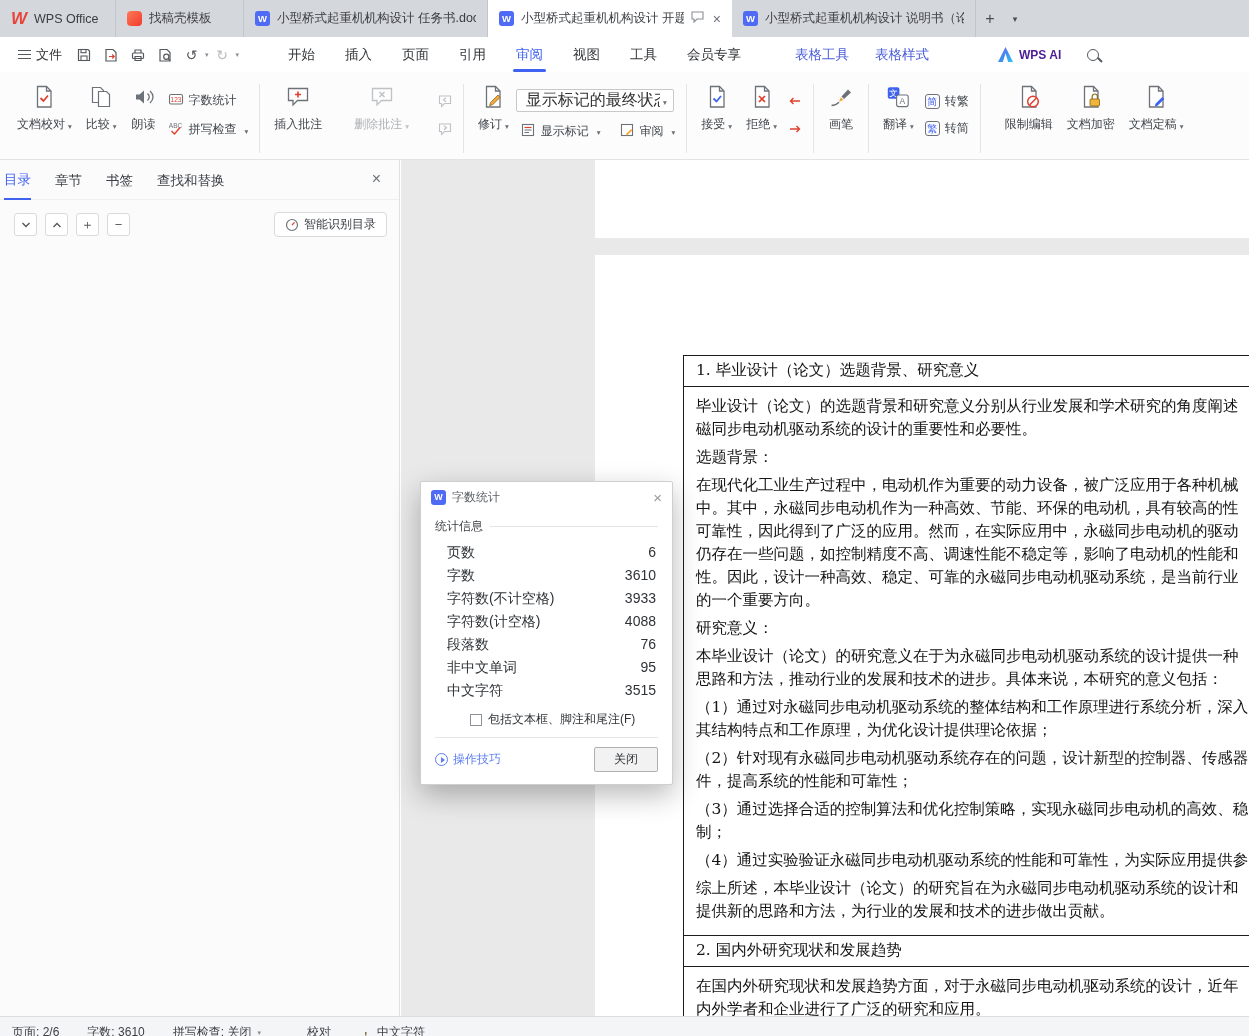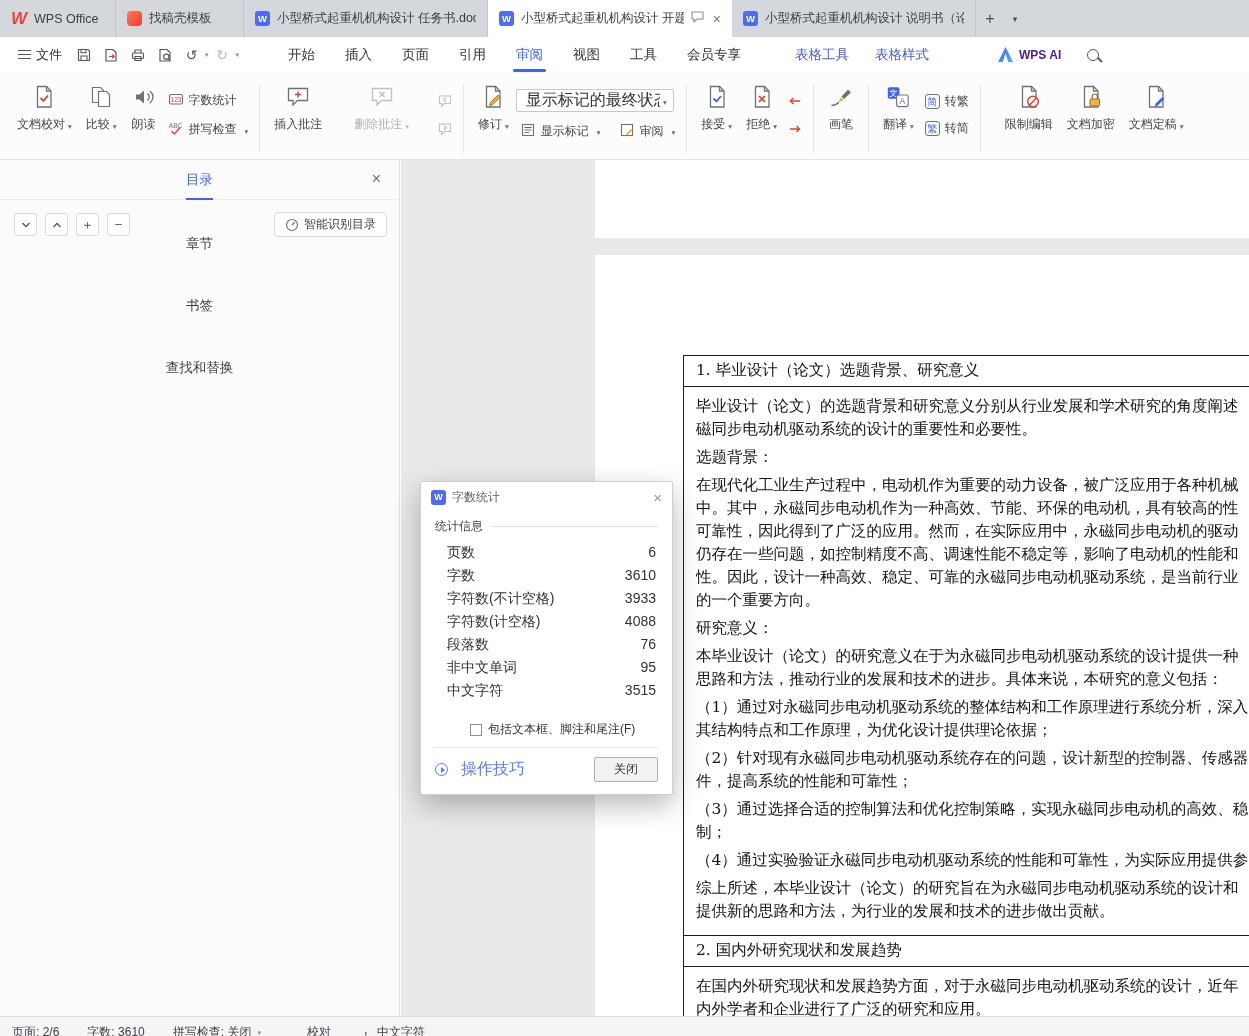--- a/index.html
+++ b/index.html
@@ -58,21 +58,21 @@
   .rb-sq { width:22px; height:20px; display:flex; align-items:center; justify-content:center; border-radius:3px; }
   .rb-sep { width:1px; background:#e4e5e7; align-self:stretch; margin:6px 7px; }
   .combo { width:158px; height:23px; border:1px solid #c6c9cc; background:#fff; display:flex; align-items:center; font-size:16px; color:#333; padding:0 6px 0 9px; border-radius:2px; }
   .combo .ctext { flex:1; white-space:nowrap; overflow:hidden; }
   .dis { opacity:.42;margin-left:18px; }
   .jf-ic { width:15px; height:15px; border:1px solid #6d7278; border-radius:3px; font-size:10px; color:#3f62f0; display:flex; align-items:center; justify-content:center; }
   svg text { font-family:"Liberation Sans", sans-serif; }
 
   
   .sidepanel { position:absolute; top:160px; left:0; width:400px; bottom:20px; background:#fbfbfc; border-right:1px solid #dfe0e2; }
-  .sp-tabs { display:flex; align-items:center; gap:24px; padding:0 4px; height:40px; position:relative; border-bottom:1px solid #efefef;flex-direction:column; }
+  .sp-tabs { display:flex; align-items:center; gap:24px; padding:0 4px; height:40px; position:relative; border-bottom:1px solid #efefef; }
   .sp-tab { font-size:13.5px; color:#3c3f44; padding:11px 0 9px; }
   .sp-tab.active { color:var(--menu_active,#3f62f0); border-bottom:2px solid var(--menu_active,#3f62f0); }
   .sp-close { position:absolute; right:18px; top:10px; font-size:16px; color:#6d7277; }
   .sp-close::before { content:"×"; }
   .sp-ctrls { display:flex; align-items:center; padding:12px 12px 0 14px; gap:8px; }
   .sp-btn { width:23px; height:23px; border:1px solid #d9dadd; background:#fff; border-radius:3px; display:flex; align-items:center; justify-content:center; color:#55595e; font-size:13px; }
   .smart-btn { margin-left:auto; height:25px; border:1px solid #d9dadd; background:#fff; border-radius:4px; display:flex; align-items:center; gap:5px; padding:0 10px; font-size:12px; color:#3c3f44; }
 
   
   .docarea { position:absolute; left:401px; top:160px; right:0; bottom:20px; background:#e9e9ea; overflow:hidden; }
@@ -88,24 +88,24 @@
   .dialog { position:absolute; left:420px; top:481px; width:253px; background:#fff; border:1px solid #cfcfd1; border-radius:2px; box-shadow:0 10px 28px rgba(0,0,0,.28); z-index:60; }
   .dlg-title { height:30px; display:flex; align-items:center; gap:6px; padding:0 10px; }
   .dlg-w { width:15px; height:15px; border-radius:3px; background:var(--writer_blue,#4f6bf6); color:#fff; font-size:9px; font-weight:700; display:flex; align-items:center; justify-content:center; }
   .dlg-name { flex:1; font-size:12px; color:#5a5e63; }
   .dlg-x { font-size:15px; color:#97999c; }
   .dlg-x::before { content:"×"; }
   .dlg-body { padding:2px 14px 12px; }
   .grp { display:flex; align-items:center; gap:7px; font-size:12px; color:#3c3f44; margin:4px 0 6px; }
   .grp::after { content:""; flex:1; border-top:1px solid #e4e4e6; }
   .stat-row { display:flex; justify-content:space-between; padding:2.5px 2px 2.5px 12px; font-size:14px; color:#2f3337; }
-  .chk { display:flex; align-items:center; gap:6px; margin:19px 0 2px; font-size:12px; color:#2f3337;padding-left:35px; }
+  .chk { display:flex; align-items:center; gap:6px; margin:9px 0 2px; font-size:12px; color:#2f3337;padding-left:35px; }
   .chk-box { width:12px; height:12px; border:1px solid #8f9296; background:#fff; flex:none; }
   .dlg-foot { border-top:1px solid #e6e6e8; margin-top:9px; padding-top:9px; display:flex; align-items:center; justify-content:space-between; }
-  .tips { display:flex; align-items:center; gap:13px; font-size:16px; color:#5b7cf3; }
+  .tips { display:flex; align-items:center; gap:5px; font-size:12px; color:#5b7cf3; }
   .play { width:13px; height:13px; border:1px solid #5b7cf3; border-radius:50%; position:relative; }
   .play::after { content:""; position:absolute; left:4.5px; top:3px; border-left:4.5px solid #5b7cf3; border-top:3.2px solid transparent; border-bottom:3.2px solid transparent; }
   .btn-close { min-width:64px; height:25px; background:#f2f2f3; border:1px solid #aeb0b3; border-radius:2px; font-size:12px; color:#2f3337; font-family:inherit; }
 
   
   .statusbar { position:absolute; left:0; right:0; bottom:0; height:20px; background:#f4f5f6; border-top:1px solid #dcdddf; display:flex; align-items:center; padding:0 12px; font-size:12px; color:#3c3f44; }
   .sb-item { margin-right:28px; display:flex; align-items:center; gap:4px; white-space:nowrap;margin-top:12px; }
   .sb-spell .mini-caret { margin-left:2px; }
   .sb-proof { margin-left:18px; }
   .warn-wrap { position:relative; width:14px; height:12px; }

